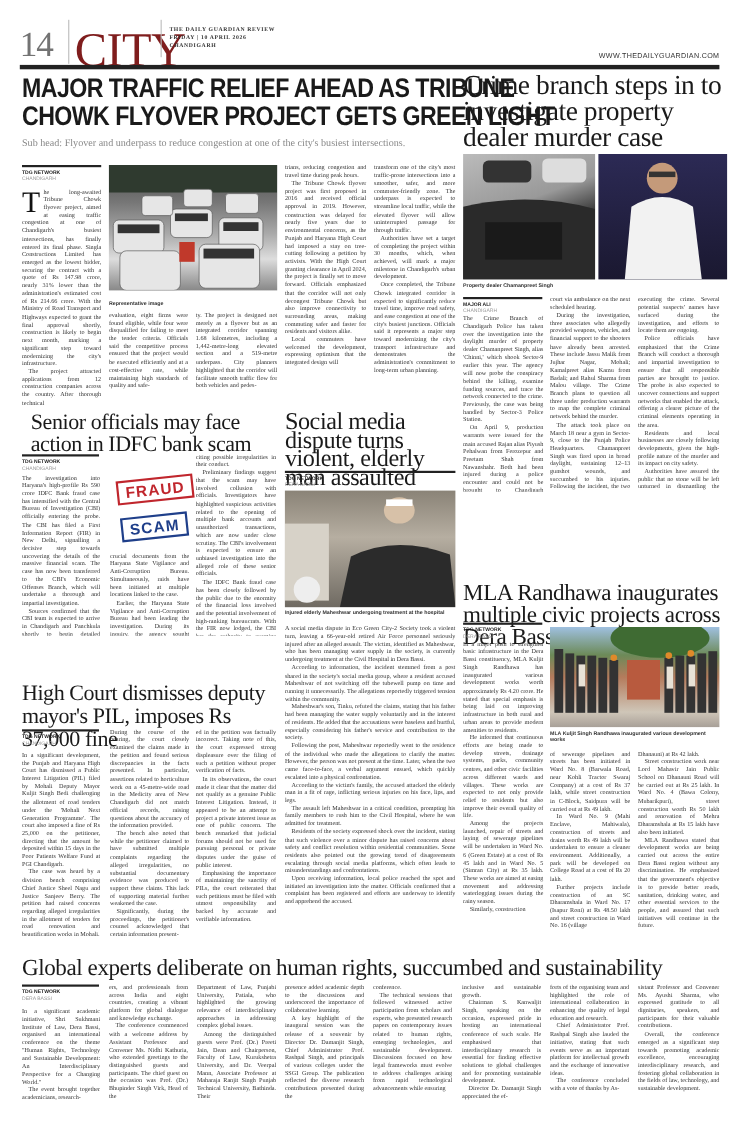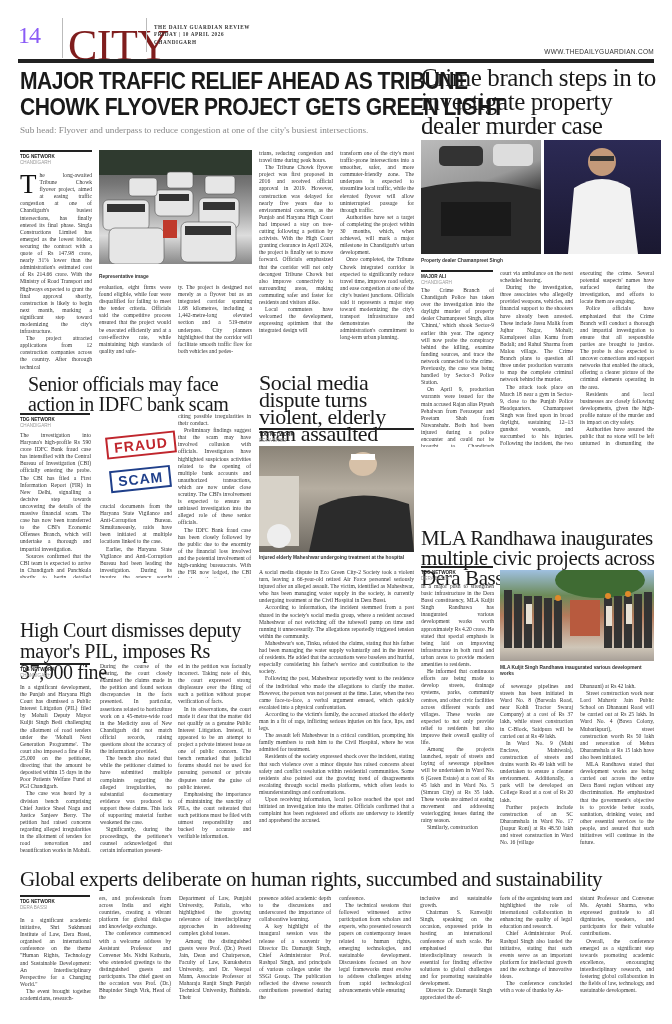--- a/index.html
+++ b/index.html
@@ -1,19 +1,19 @@
 <!DOCTYPE html>
 <html><head>
 <meta charset="utf-8">
 <style>
 *{box-sizing:border-box;margin:0;padding:0}
 body{width:672px;height:1024px;background:#fff;overflow:hidden;position:relative;color:#222;font-family:"DejaVu Serif",serif}
 .abs{position:absolute}
 .masthead{left:18px;top:18px;height:40px;width:636px}
-.pgnum{left:0;top:4px;font-family:"Liberation Serif",serif;font-size:24px;color:#8b5cf6;letter-spacing:-1px}
+.pgnum{left:0;top:4px;font-family:"Liberation Serif",serif;font-size:32px;color:#737373;letter-spacing:-1px}
 .vbar1{left:44px;top:0;width:1px;height:40px;background:#bbb}
 .city{left:50px;top:2px;font-family:"Liberation Serif",serif;font-size:44px;color:#7f1d1d;letter-spacing:-0.5px}
 .vbar2{left:128px;top:0;width:1px;height:34px;background:#bbb}
 .mastinfo{left:136px;top:6px;font-family:"Liberation Serif",serif;font-size:5.2px;font-weight:bold;line-height:7.4px;letter-spacing:0.6px;color:#333}
 .site{right:0;top:30px;font-family:"Liberation Sans",sans-serif;font-size:6.5px;color:#333;letter-spacing:0.3px}
 .rule{left:18px;top:59px;width:636px;height:4px;background:#222}
 .h-main{left:20px;top:68px;width:400px;font-family:"Liberation Sans",sans-serif;font-weight:bold;font-size:24.5px;line-height:26px;letter-spacing:-0.6px;transform:scaleX(0.86);transform-origin:left top;color:#1a1a1a;white-space:nowrap}
 .subhead{left:20px;top:125px;font-family:Liberation Serif, serif;font-size:9.2px;color:#888;white-space:nowrap}
 .h-serif{font-family:"Liberation Serif",serif;color:#1a1a1a;letter-spacing:-0.4px}
 .byline{font-family:"Liberation Sans",sans-serif;font-size:4.6px;font-weight:bold;line-height:5.5px;color:#222;border-top:2px solid #222;padding-top:2px}

